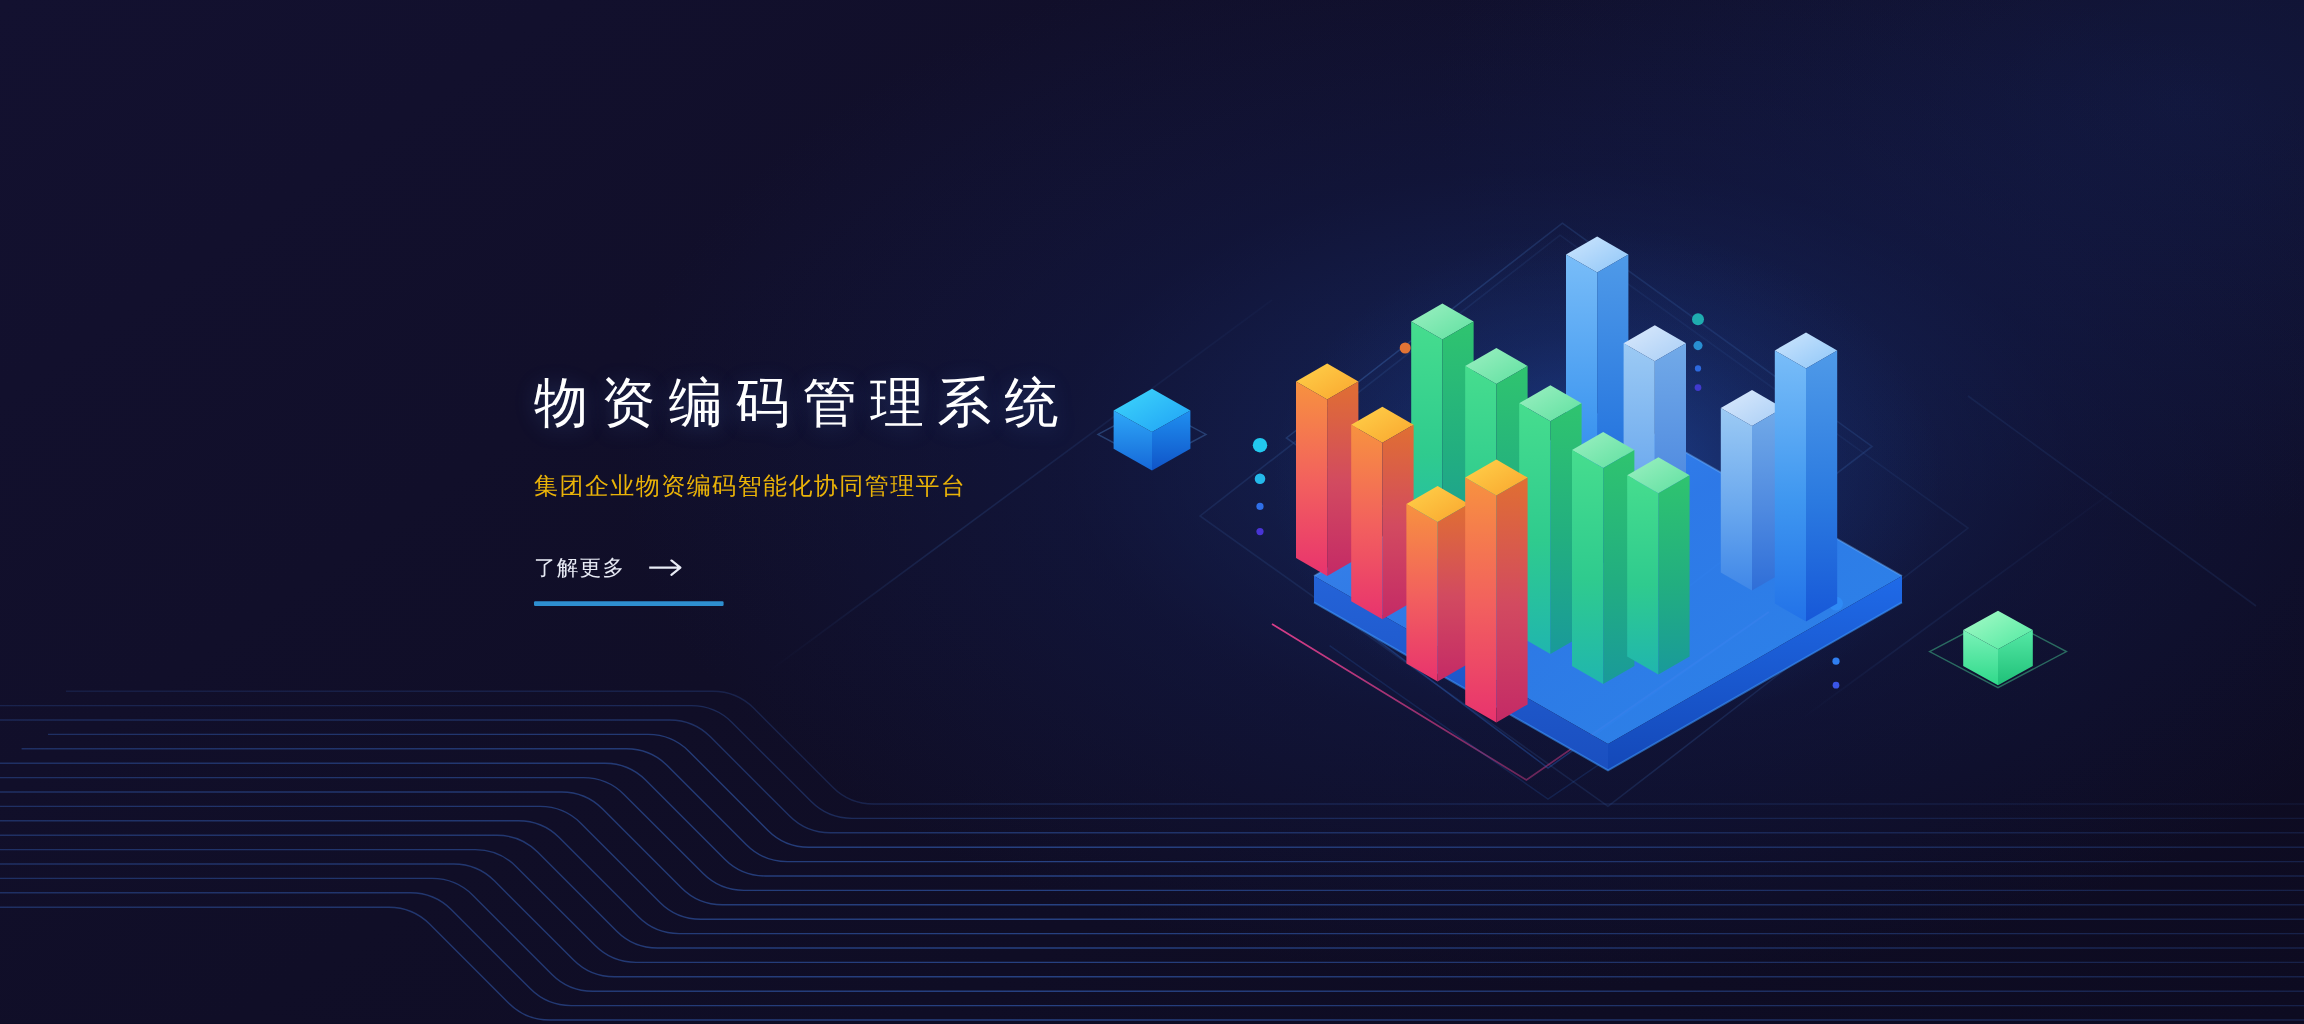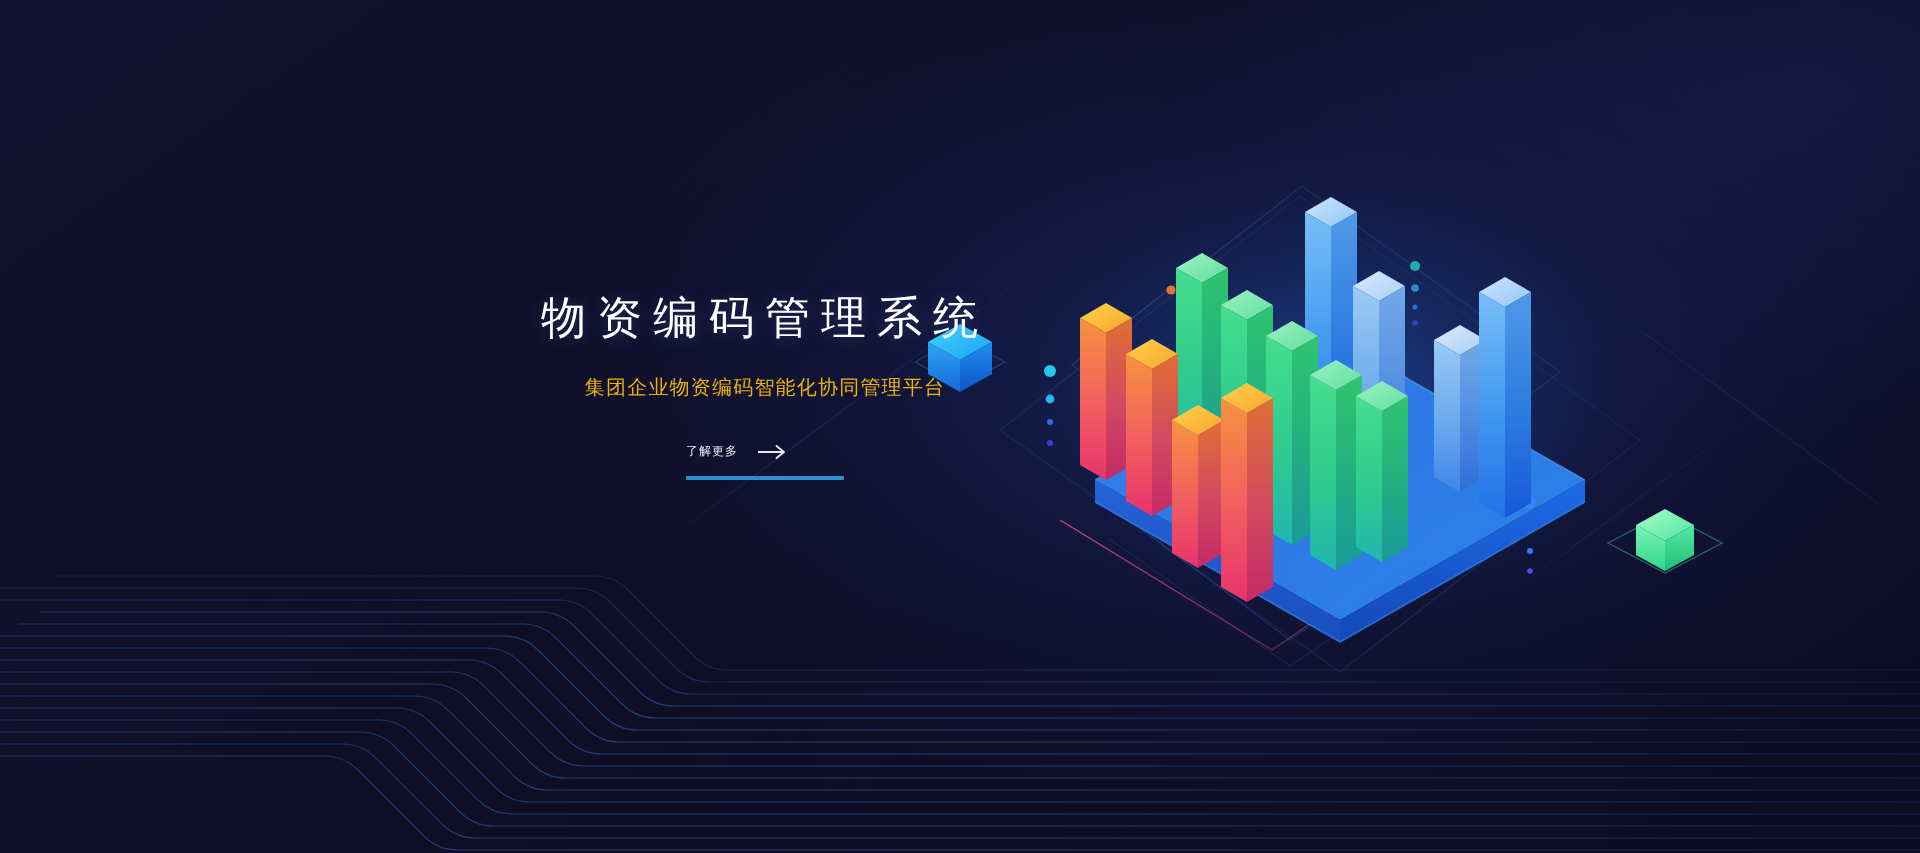--- a/index.html
+++ b/index.html
@@ -26,24 +26,23 @@
       radial-gradient(900px 500px at 95% 10%, rgba(22,38,96,0.40) 0%, rgba(16,14,39,0) 70%),
       linear-gradient(145deg, #131130 0%, #100e27 45%, #0d0b21 100%);
   }
 
   .bg-svg { position: absolute; inset: 0; width: 1920px; height: 853px; }
 
   
   .content {
     position: absolute;
     left: 445px;
-    top: 290px;
+    top: 308px;
     width: 640px;
     z-index: 20;
-    text-align: center;
   }
   .title {
     font-size: 45px;
     line-height: 1.25;
     letter-spacing: 11px;
     color: #ffffff;
     font-weight: 400;
     white-space: nowrap;
     text-shadow: 0 2px 18px rgba(90,150,255,0.25);
   }
@@ -60,21 +59,21 @@
     display: inline-block;
   }
   .cta {
     display: flex;
     align-items: center;
     gap: 20px;
     cursor: pointer;
     width: 158px;
   }
   .cta-text {
-    font-size: 12px;
+    font-size: 18px;
     letter-spacing: 1px;
     color: #e8ebf5;
     white-space: nowrap;
   }
   .cta-arrow {
     display: block;
     color: #e8ebf5;
     line-height: 0;
   }
   .cta-underline {

